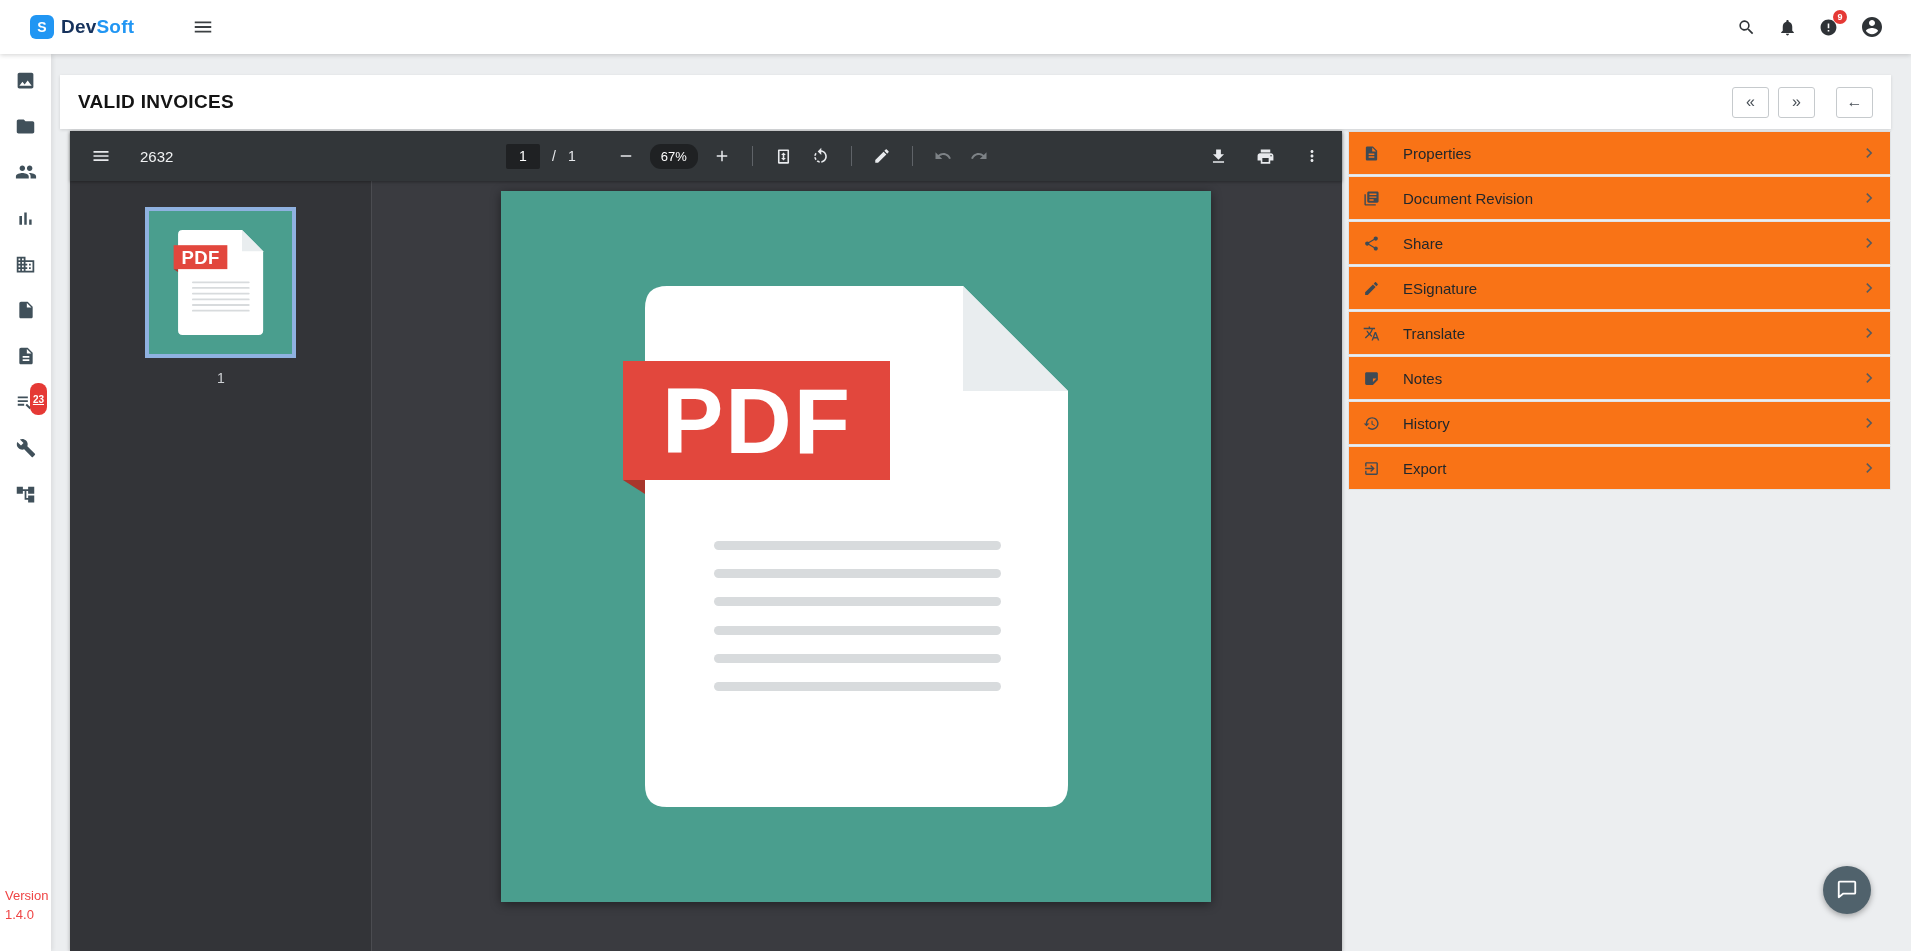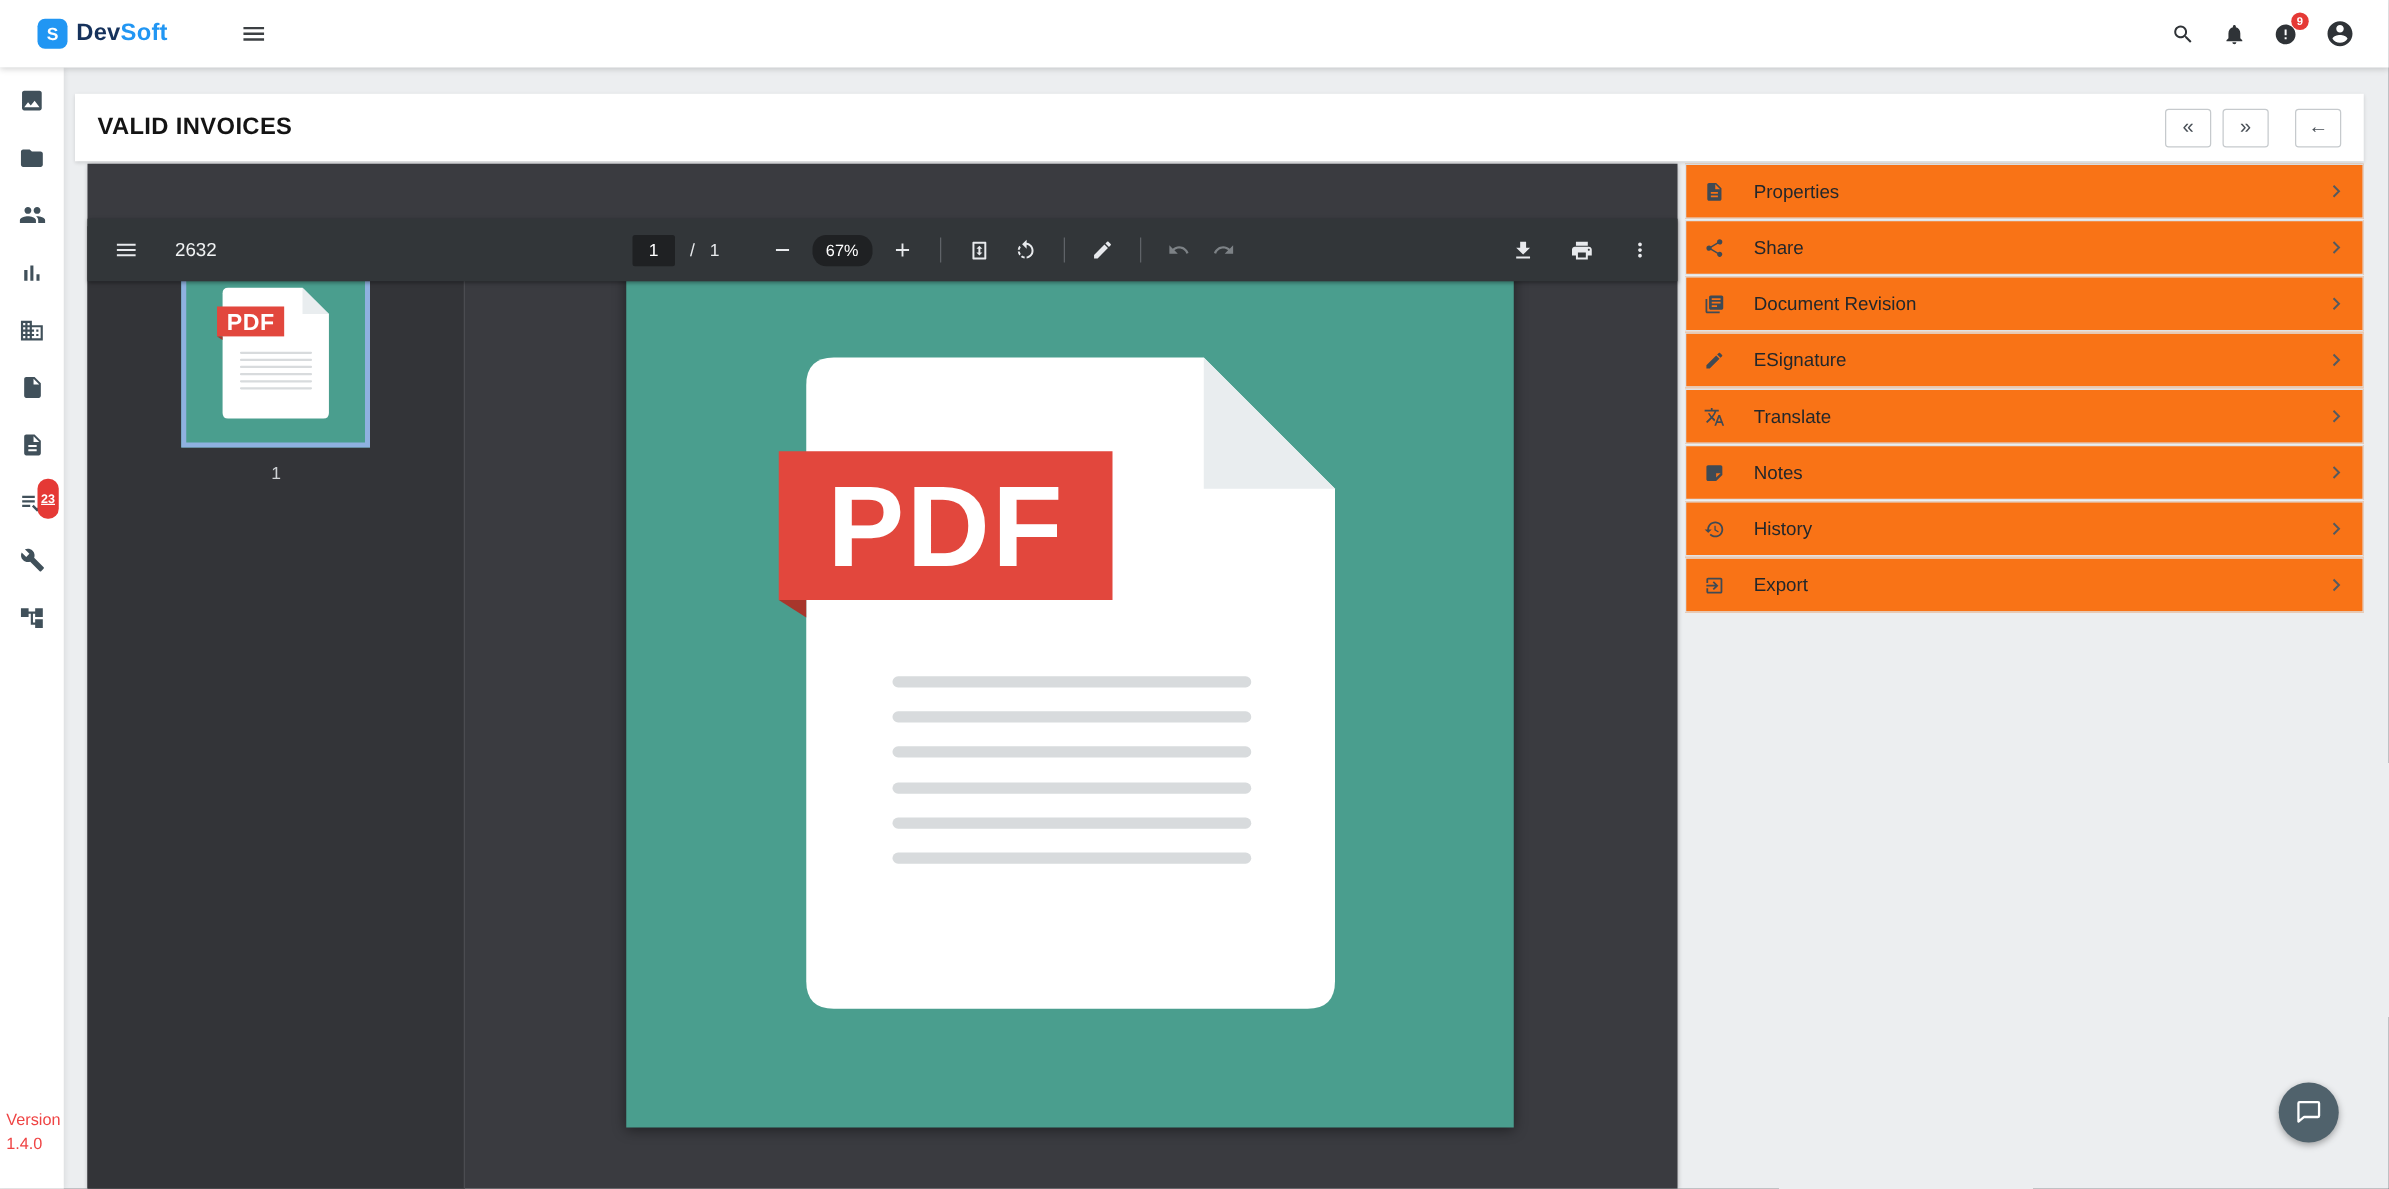--- a/index.html
+++ b/index.html
@@ -63,21 +63,21 @@
   .hdr-btn {
     width:37px; height:31px; border:1px solid #c6cacd; background:#fff; border-radius:3px;
     color:#495057; font-size:16px; line-height:1; display:flex; align-items:center; justify-content:center; cursor:pointer;
   }
   .hdr-btn.back { margin-left:12px; }
 
   
   .viewer { position:absolute; left:70px; top:131px; width:1272px; bottom:0; background:#3a3b40; box-shadow:0 1px 4px rgba(0,0,0,.3); }
   .vtoolbar {
     position:absolute; top:0; left:0; right:0; height:50px; background:#323639;
-    color:#e8eaed; box-shadow:0 1px 3px rgba(0,0,0,.35); z-index:3;margin-top:44px;
+    color:#e8eaed; box-shadow:0 1px 3px rgba(0,0,0,.35); z-index:3;
   }
   .vt-left { position:absolute; left:18px; top:0; height:50px; display:flex; align-items:center; gap:26px; }
   .vt-doc { font-size:15px; font-weight:500; color:#f1f3f4; }
   .vt-center { position:absolute; left:436px; top:0; height:50px; display:flex; align-items:center; gap:12px; }
   .vt-right { position:absolute; right:18px; top:0; height:50px; display:flex; align-items:center; gap:22px; }
   .vt-btn { background:none; border:none; cursor:pointer; color:#e8eaed; display:flex; padding:3px; }
   .vt-btn.dim { color:#7d8286; }
   .page-input {
     width:34px; height:25px; background:#1f2123; border:none; border-radius:2px;
     color:#fff; text-align:center; font-size:14px;
@@ -410,37 +410,37 @@
     <span class="p-label">Properties</span>
     <span class="p-chev">
         <svg width="14" height="14" viewBox="0 0 16 16" fill="none" stroke="currentColor" stroke-width="1.8">
           <polyline points="5.5,3 10.5,8 5.5,13"></polyline>
         </svg>
       </span>
   </div>
   <div class="panel-row">
     <span class="p-icon">
         <svg class="ic" width="17" height="17" viewBox="0 0 24 24">
+          <path d="M4 6H2v14c0 1.1.9 2 2 2h14v-2H4V6zm16-4H8c-1.1 0-2 .9-2 2v12c0 1.1.9 2 2 2h12c1.1 0 2-.9 2-2V4c0-1.1-.9-2-2-2zm-1 9H9V9h10v2zm-4 4H9v-2h6v2zm4-8H9V5h10v2z"></path>
+        </svg>
+      </span>
+    <span class="p-label">Document Revision</span>
+    <span class="p-chev">
+        <svg width="14" height="14" viewBox="0 0 16 16" fill="none" stroke="currentColor" stroke-width="1.8">
+          <polyline points="5.5,3 10.5,8 5.5,13"></polyline>
+        </svg>
+      </span>
+  </div>
+  <div class="panel-row">
+    <span class="p-icon">
+        <svg class="ic" width="17" height="17" viewBox="0 0 24 24">
           <path d="M18 16.08c-.76 0-1.44.3-1.96.77L8.91 12.7c.05-.23.09-.46.09-.7s-.04-.47-.09-.7l7.05-4.11c.54.5 1.25.81 2.04.81 1.66 0 3-1.34 3-3s-1.34-3-3-3-3 1.34-3 3c0 .24.04.47.09.7L8.04 9.81C7.5 9.31 6.79 9 6 9c-1.66 0-3 1.34-3 3s1.34 3 3 3c.79 0 1.5-.31 2.04-.81l7.12 4.16c-.05.21-.08.43-.08.65 0 1.61 1.31 2.92 2.92 2.92 1.61 0 2.92-1.31 2.92-2.92s-1.31-2.92-2.92-2.92z"></path>
         </svg>
       </span>
     <span class="p-label">Share</span>
-    <span class="p-chev">
-        <svg width="14" height="14" viewBox="0 0 16 16" fill="none" stroke="currentColor" stroke-width="1.8">
-          <polyline points="5.5,3 10.5,8 5.5,13"></polyline>
-        </svg>
-      </span>
-  </div>
-  <div class="panel-row">
-    <span class="p-icon">
-        <svg class="ic" width="17" height="17" viewBox="0 0 24 24">
-          <path d="M4 6H2v14c0 1.1.9 2 2 2h14v-2H4V6zm16-4H8c-1.1 0-2 .9-2 2v12c0 1.1.9 2 2 2h12c1.1 0 2-.9 2-2V4c0-1.1-.9-2-2-2zm-1 9H9V9h10v2zm-4 4H9v-2h6v2zm4-8H9V5h10v2z"></path>
-        </svg>
-      </span>
-    <span class="p-label">Document Revision</span>
     <span class="p-chev">
         <svg width="14" height="14" viewBox="0 0 16 16" fill="none" stroke="currentColor" stroke-width="1.8">
           <polyline points="5.5,3 10.5,8 5.5,13"></polyline>
         </svg>
       </span>
   </div>
   <div class="panel-row">
     <span class="p-icon">
         <svg class="ic" width="17" height="17" viewBox="0 0 24 24">
           <path d="M3 17.25V21h3.75L17.81 9.94l-3.75-3.75L3 17.25zM20.71 7.04c.39-.39.39-1.02 0-1.41l-2.34-2.34c-.39-.39-1.02-.39-1.41 0l-1.83 1.83 3.75 3.75 1.83-1.83z"></path>

